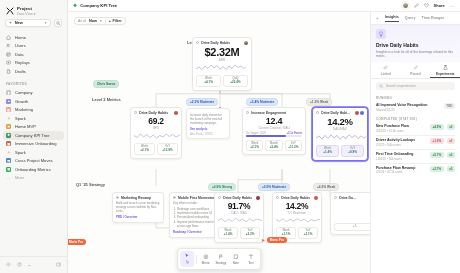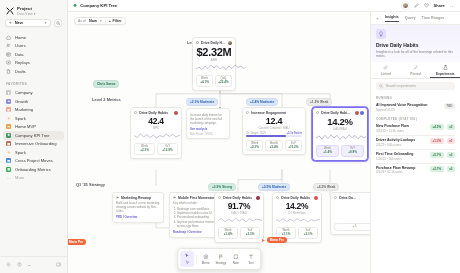--- a/index.html
+++ b/index.html
@@ -427,21 +427,21 @@
 
         <div class="chip chip-teal" style="left:25px; top:68px; background:#cfe9dd; color:#2a7050;">Chris Saenz</div>
 
         <div class="chip chip-blue" style="left:118px; top:86px;">+2.1% Moderate</div>
         <div class="chip chip-blue" style="left:178px; top:86px;">+3.4% Moderate</div>
         <div class="chip chip-gray" style="left:238px; top:86px;">+1.3% Weak</div>
         <div class="chip chip-teal" style="left:140px; top:171px;">+0.9% Strong</div>
         <div class="chip chip-blue" style="left:190px; top:171px;">+0.5% Moderate</div>
         <div class="chip chip-gray" style="left:245px; top:171px;">+4.2% Weak</div>
 
-        <div class="card" style="left:124px; top:25px; width:44px;">
+        <div class="card" style="left:124px; top:25px; width:60px;">
           <div class="card-head">
             <span class="dot"></span>
             <span class="card-name">Drive Daily Habits</span>
             <span class="tail">
               <span class="mini-av" style="background:linear-gradient(160deg,#cbb79a,#4a3c2c)"></span>
             </span>
           </div>
           <div class="big-val" style="font-size:11px;">$2.32M</div>
           <div class="sub-val">ARR</div>
           <div class="spark">
@@ -462,21 +462,21 @@
         </div>
 
         <div class="card" style="left:62px; top:95px; width:52px;">
           <div class="card-head">
             <span class="dot"></span>
             <span class="card-name">Drive Daily Habits</span>
             <span class="tail">
               <span class="mini-av" style="background:#c0524a"></span>
             </span>
           </div>
-          <div class="big-val" style="font-size:8.5px;">42.4</div>
+          <div class="big-val" style="font-size:8.5px;">69.2</div>
           <div class="sub-val">NPS</div>
           <div class="spark">
             <svg width="46" height="9" viewBox="0 0 100 18" preserveAspectRatio="none">
                 <polyline points="0,9 7,13 14,6 21,12 28,7 35,13 42,8 49,14 56,9 63,12 70,6 77,11 84,7 91,12 100,8" fill="none" stroke="#9a98b8" stroke-width="1.2"></polyline>
               </svg>
           </div>
           <div class="stat-row">
             <div class="stat">
               <div class="stat-k">Week</div>
               <div class="stat-v">+2.1%</div>

